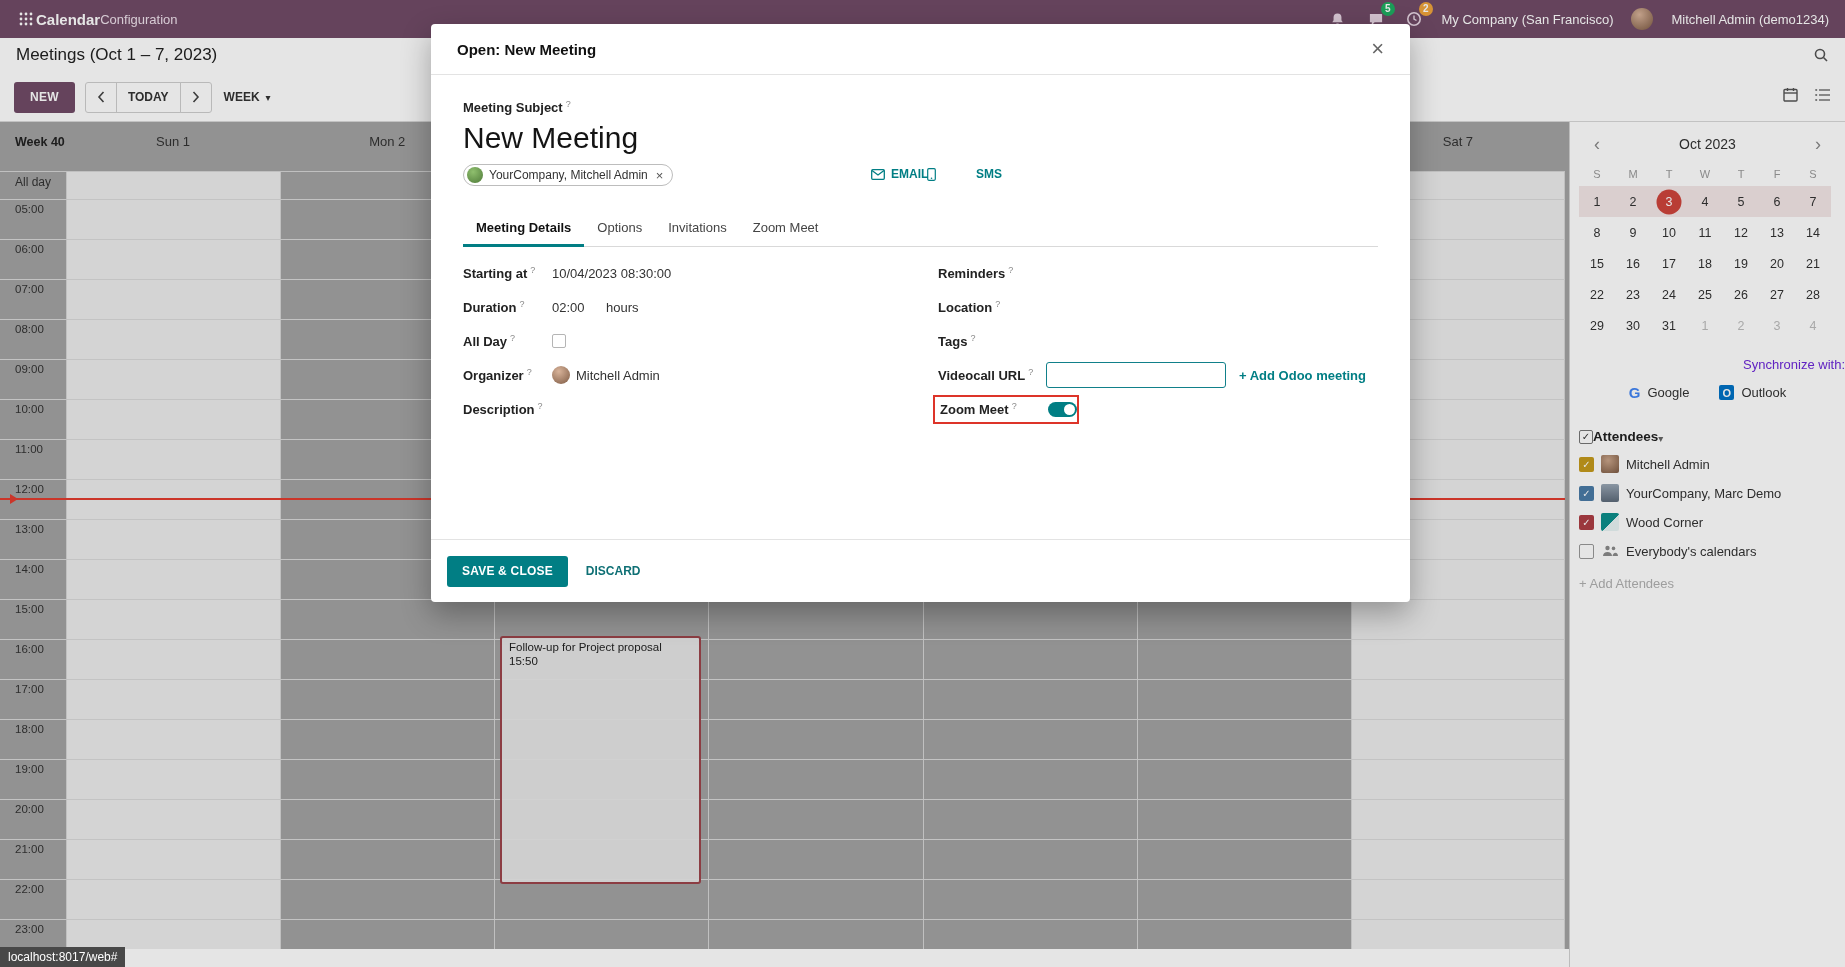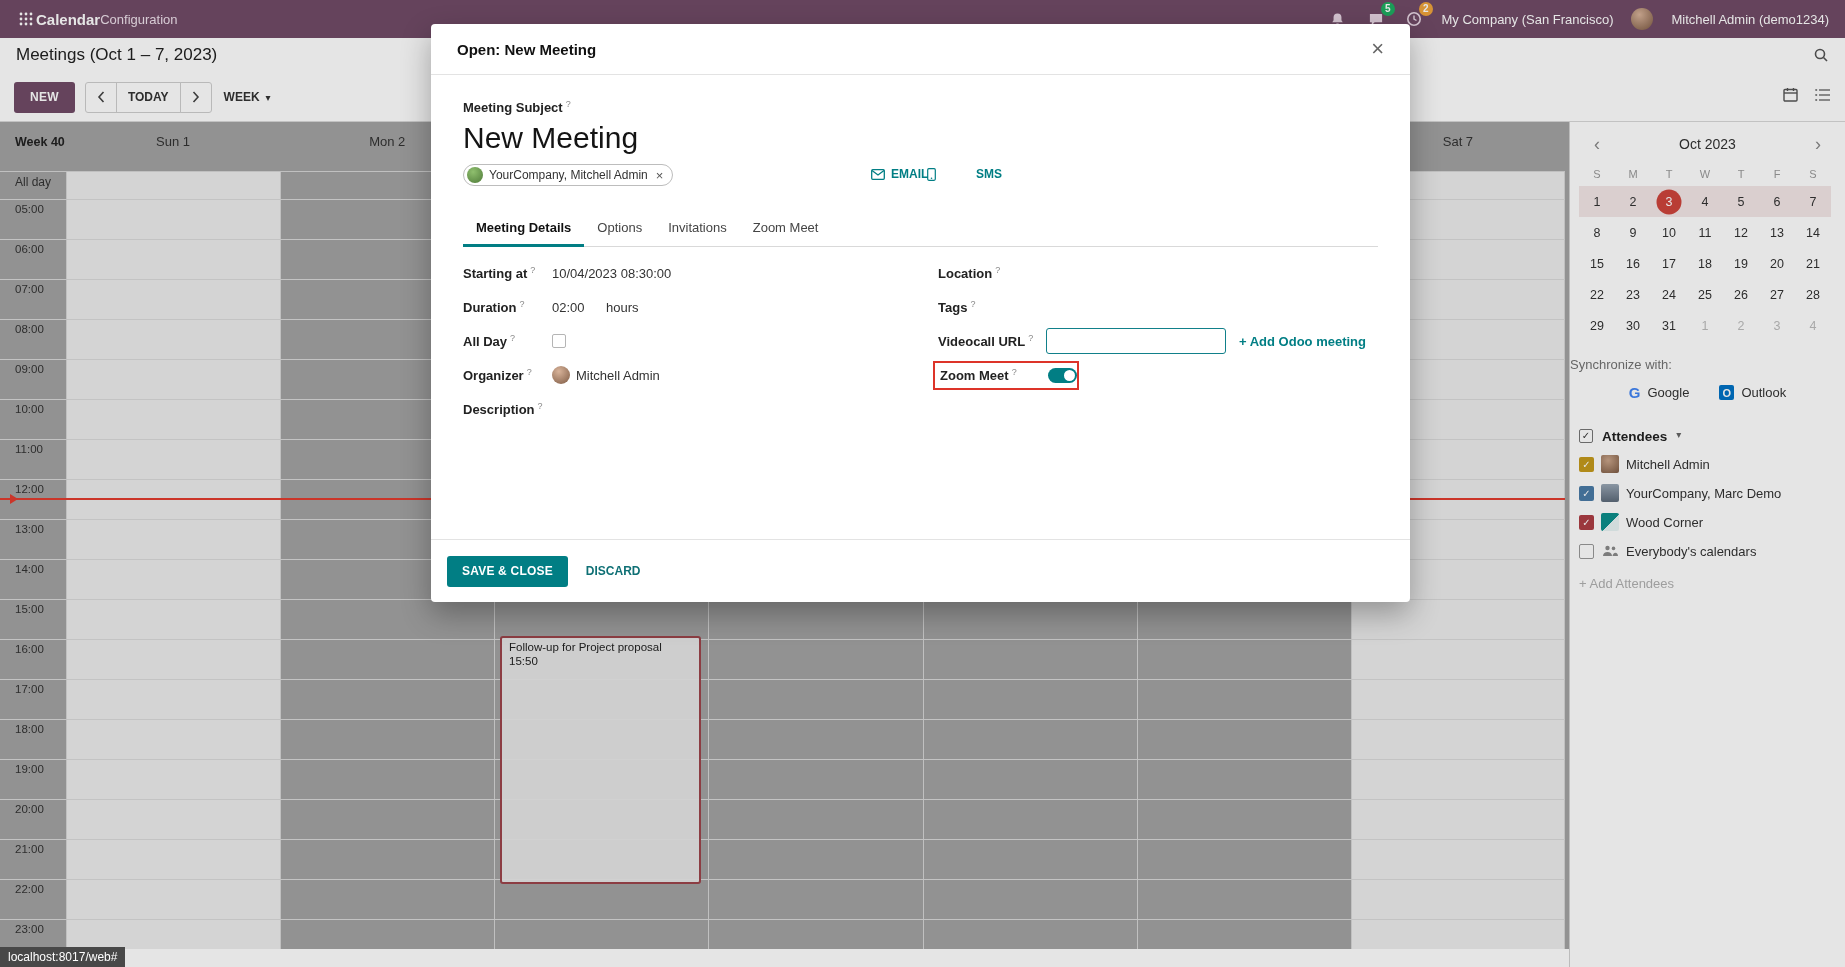--- a/index.html
+++ b/index.html
@@ -59,27 +59,27 @@
   .mc-title { flex: 1; text-align: center; font-size: 14px; color: #333; }
   .mc-weekdays, .mc-grid { margin-left: 9px; width: 252px; display: grid; grid-template-columns: repeat(7, 36px); }
   .mc-weekdays { margin-top: 6px; }
   .mc-wd { height: 24px; line-height: 24px; text-align: center; font-size: 11px; color: #9a9a9a; }
   .mc-cell { height: 31px; display: flex; align-items: center; justify-content: center; font-size: 12.5px; color: #333; position: relative; }
   .mc-cell .n { position: relative; z-index: 1; }
   .mc-cell.selweek { background: #f3e7e7; }
   .mc-cell.muted { color: #bcbcbc; }
   .mc-cell.today { color: #fff; }
   .mc-cell.today::before { content: ''; position: absolute; left: 50%; top: 50%; transform: translate(-50%,-50%); width: 25px; height: 25px; border-radius: 50%; background: #ce443c; }
-  .sync-label { margin-top: 16px; text-align: left; color: #737373; font-size: 13px; }
+  .sync-label { margin-top: 16px; text-align: right; color: #6d28d9; font-size: 13px; }
   .sync-row { display: flex; justify-content: center; gap: 30px; margin-top: 12px; align-items: center; }
   .sync-btn { display: flex; align-items: center; gap: 7px; font-size: 13px; color: #333; }
   .g-icon { font-weight: 700; color: #4285F4; font-size: 15px; }
   .o-icon { width: 15px; height: 15px; background: #0072c6; color: #fff; font-size: 11px; font-weight: 700; display: flex; align-items: center; justify-content: center; border-radius: 2px; }
   .att-panel { margin: 28px 9px 0; }
-  .att-head { display: flex; align-items: flex-start; gap: 9px; font-weight: 700; font-size: 13.5px; color: #222; }
+  .att-head { display: flex; align-items: flex-end; gap: 0; font-weight: 700; font-size: 13.5px; color: #222; }
   .att-head .cb { width: 14px; height: 14px; border: 1px solid #777; border-radius: 2px; font-size: 10px; line-height: 12px; text-align: center; color: #333; }
   .att-head .cb::after { content: "✓"; }
   .att-caret { color: #666; font-size: 10px; }
   .att-item { display: flex; align-items: center; gap: 7px; margin-top: 11px; }
   .att-cb { width: 15px; height: 15px; border-radius: 2px; display: flex; align-items: center; justify-content: center; color: #fff; font-size: 10px; }
   .att-cb::after { content: "✓"; }
   .att-cb.un { background: #fff; border: 1px solid #999; }
   .att-cb.un::after { content: ""; }
   .att-av { width: 18px; height: 18px; border-radius: 2px; display: flex; align-items: center; justify-content: center; }
   .att-av.av0 { background: radial-gradient(circle at 40% 30%, #caa58a, #7c5a43); }
@@ -556,20 +556,23 @@
             <span class="org-av"></span>
             <span class="f-val">Mitchell Admin</span>
           </span>
         </div>
         <div class="frow">
           <span class="f-label help">Description</span>
         </div>
       </div>
       <div class="rcol">
         <div class="frow">
+          <span class="f-label help">Reminders</span>
+        </div>
+        <div class="frow">
           <span class="f-label help">Location</span>
         </div>
         <div class="frow">
           <span class="f-label help">Tags</span>
         </div>
         <div class="frow">
           <span class="f-label help">Videocall URL</span>
           <input class="vc-input" value="" style="">
           <span class="add-meet">+ Add Odoo meeting</span>
         </div>

